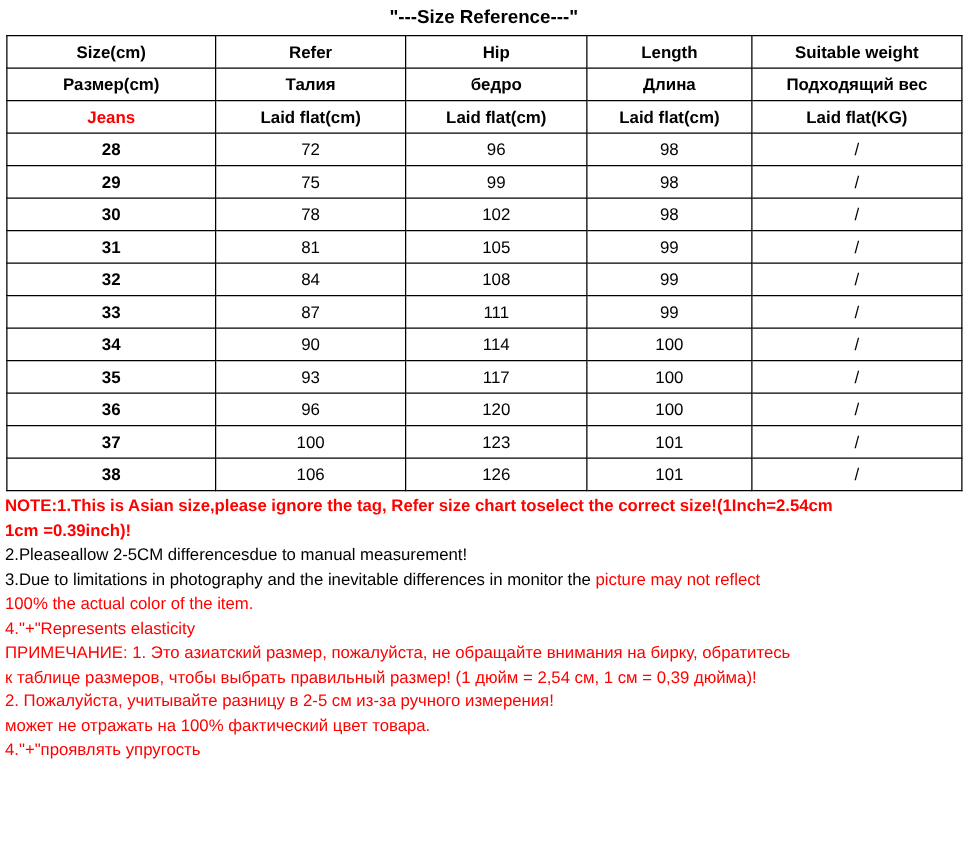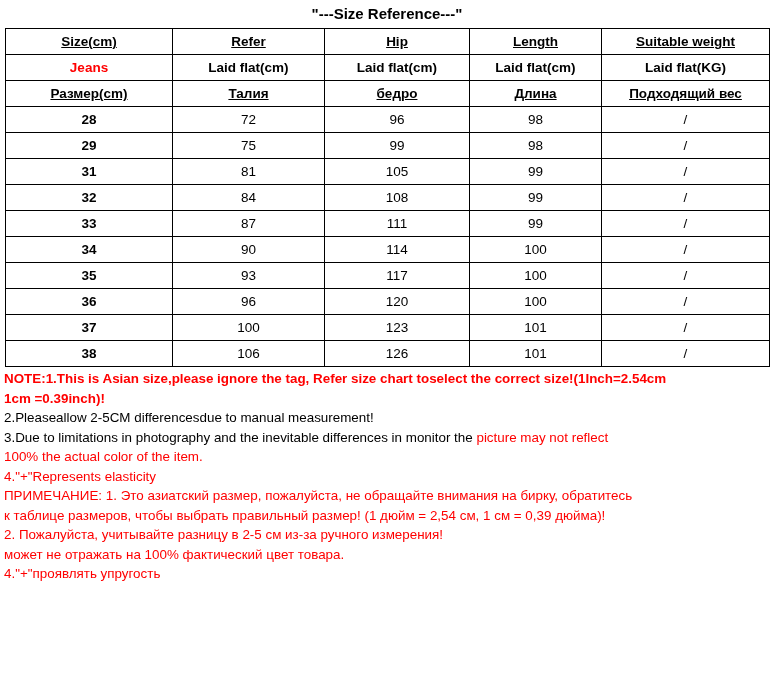--- a/index.html
+++ b/index.html
@@ -42,21 +42,20 @@
   }
   col.c0 { width: 167px; }
   col.c1 { width: 152px; }
   col.c2 { width: 145px; }
   col.c3 { width: 132px; }
   col.c4 { width: 168px; }
 
   td.hdr {
     font-weight: bold;
     font-size: 14px;
-    text-decoration: underline;
   }
   td.jeans {
     font-weight: bold;
     color: #ff0000;
     font-size: 17px;
   }
   td.lbl {
     font-weight: bold;
     font-size: 14px;
   }
@@ -98,45 +97,52 @@
     </colgroup>
     <tbody>
       <tr>
         <td class="hdr">Size(cm)</td>
         <td class="hdr">Refer</td>
         <td class="hdr">Hip</td>
         <td class="hdr">Length</td>
         <td class="hdr">Suitable weight</td>
       </tr>
       <tr>
+        <td class="hdr">Размер(cm)</td>
+        <td class="hdr">Талия</td>
+        <td class="hdr">бедро</td>
+        <td class="hdr">Длина</td>
+        <td class="hdr">Подходящий вес</td>
+      </tr>
+      <tr>
         <td class="jeans">Jeans</td>
         <td class="lbl">Laid flat(cm)</td>
         <td class="lbl">Laid flat(cm)</td>
         <td class="lbl">Laid flat(cm)</td>
         <td class="lbl">Laid flat(KG)</td>
       </tr>
-      <tr>
-        <td class="hdr">Размер(cm)</td>
-        <td class="hdr">Талия</td>
-        <td class="hdr">бедро</td>
-        <td class="hdr">Длина</td>
-        <td class="hdr">Подходящий вес</td>
-      </tr>
 
       <tr>
         <td class="sz">28</td>
         <td class="val">72</td>
         <td class="val">96</td>
         <td class="val">98</td>
         <td class="val">/</td>
       </tr>
       <tr>
         <td class="sz">29</td>
         <td class="val">75</td>
         <td class="val">99</td>
+        <td class="val">98</td>
+        <td class="val">/</td>
+      </tr>
+      <tr>
+        <td class="sz">30</td>
+        <td class="val">78</td>
+        <td class="val">102</td>
         <td class="val">98</td>
         <td class="val">/</td>
       </tr>
       <tr>
         <td class="sz">31</td>
         <td class="val">81</td>
         <td class="val">105</td>
         <td class="val">99</td>
         <td class="val">/</td>
       </tr>

